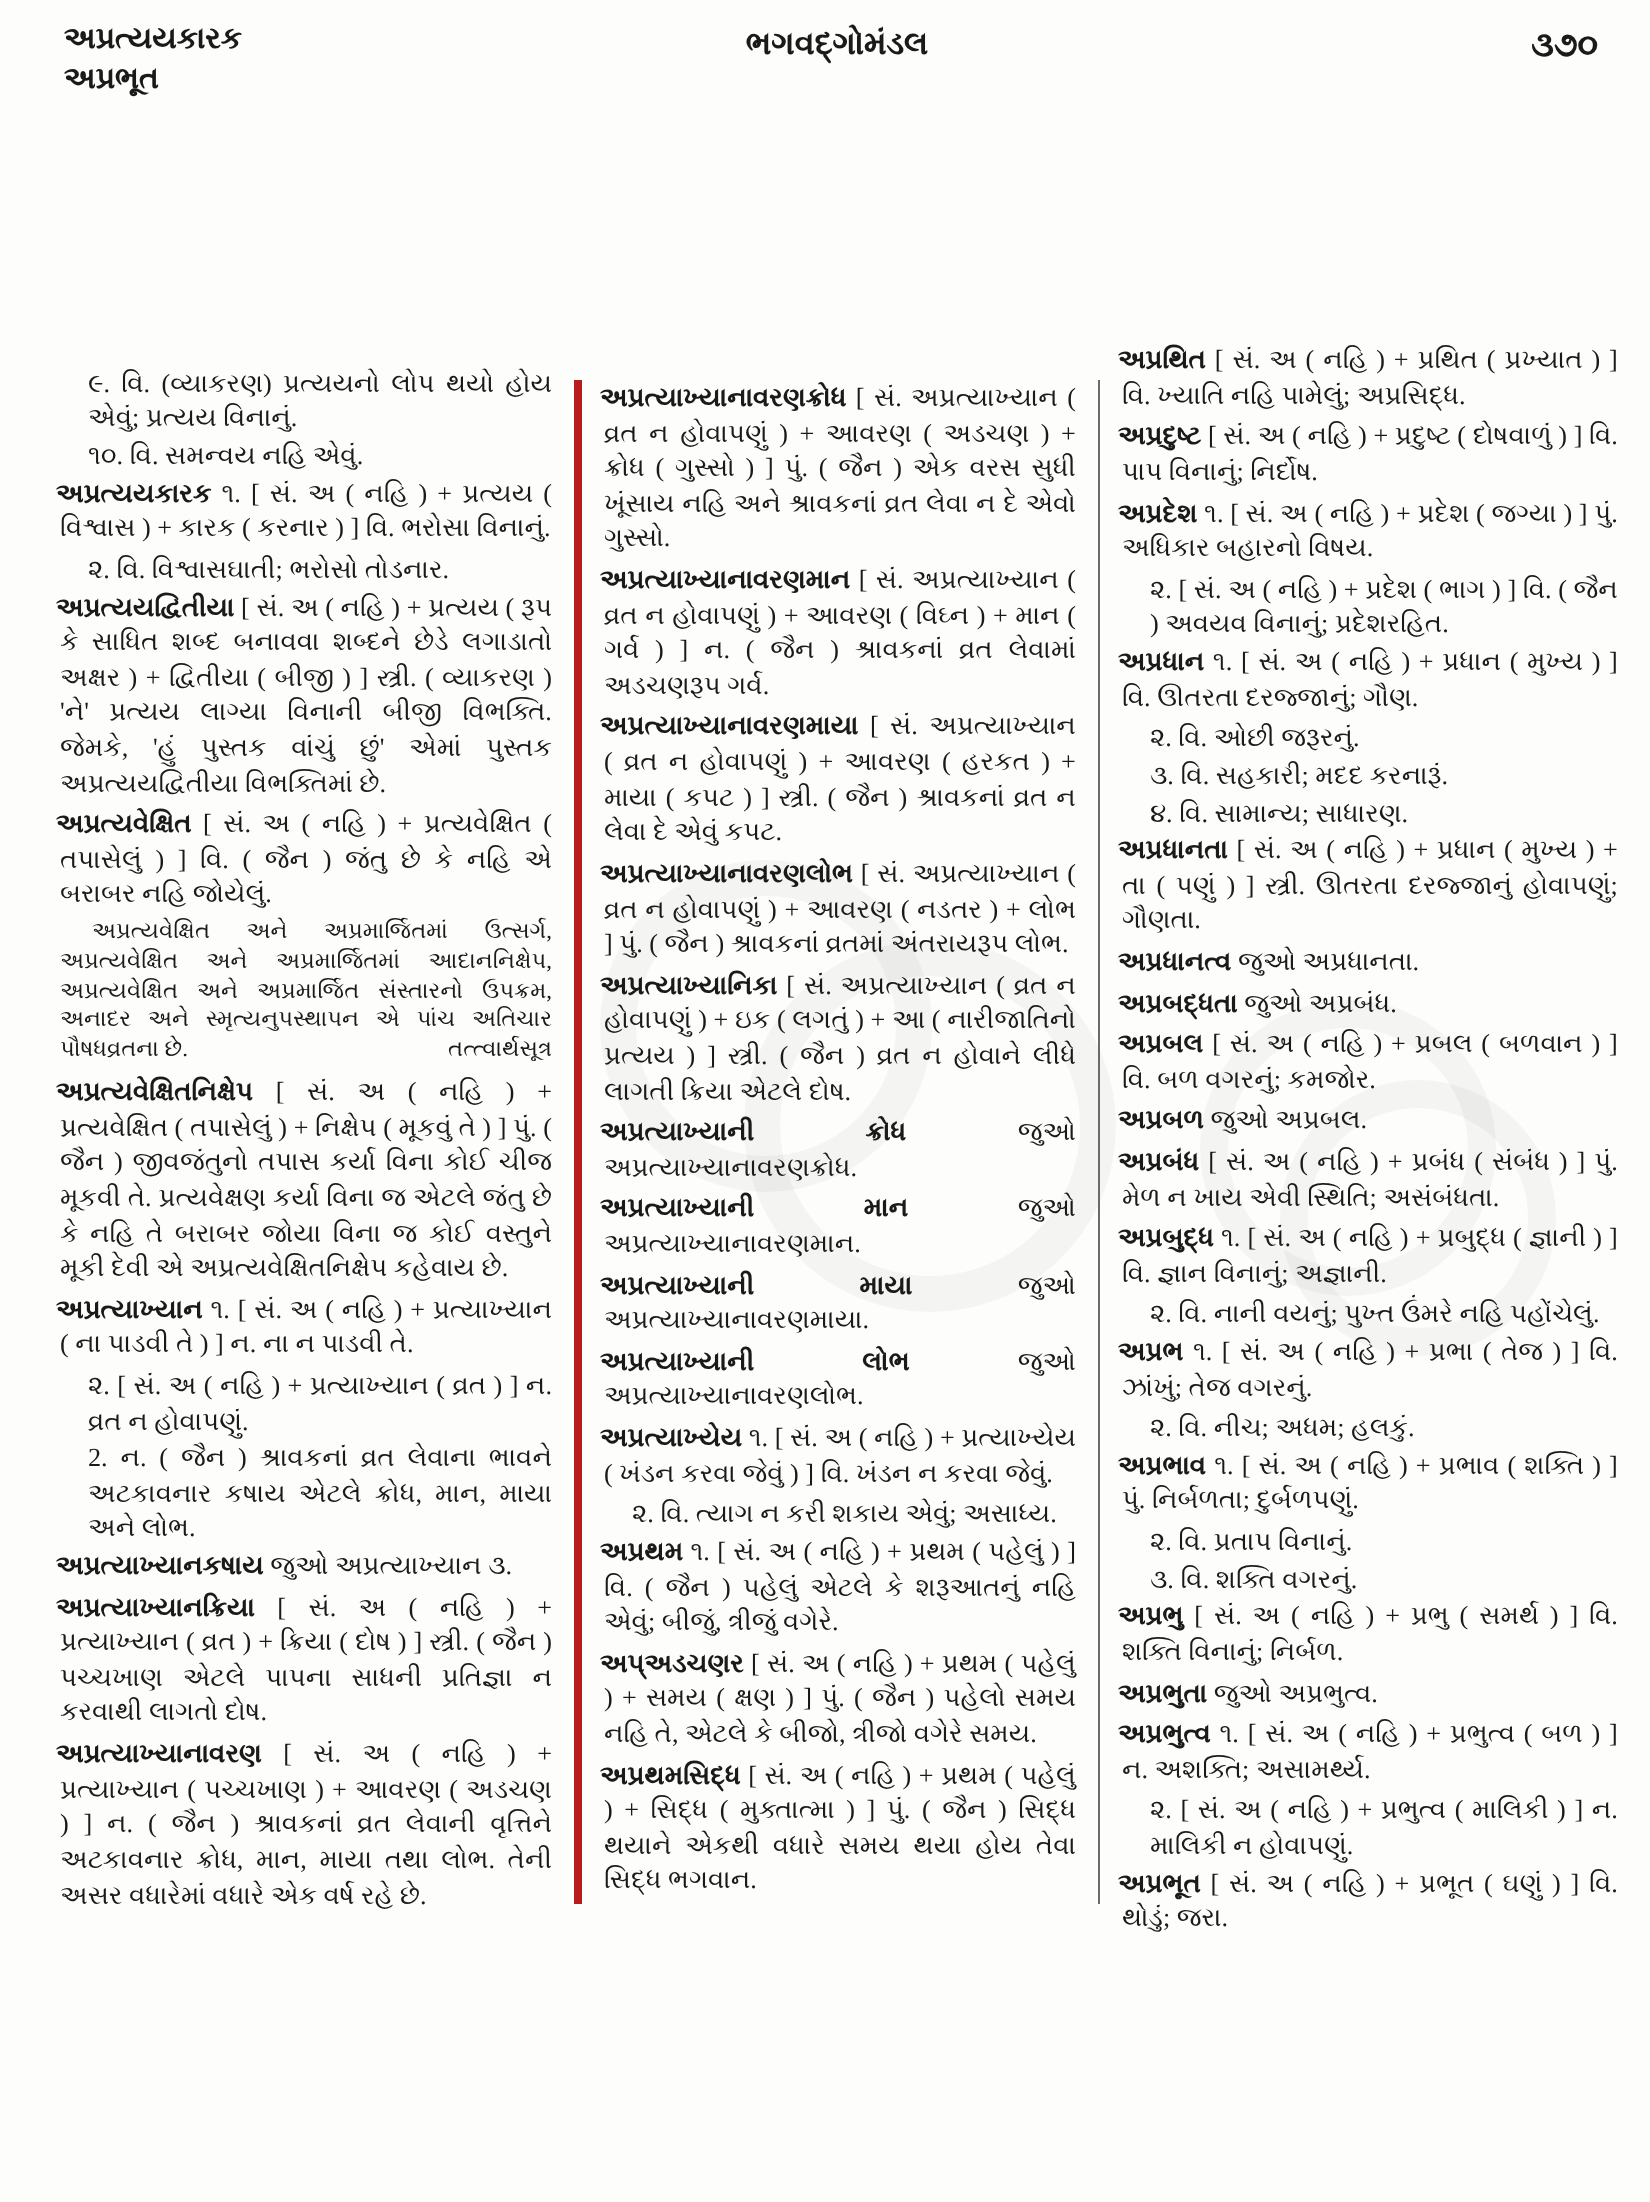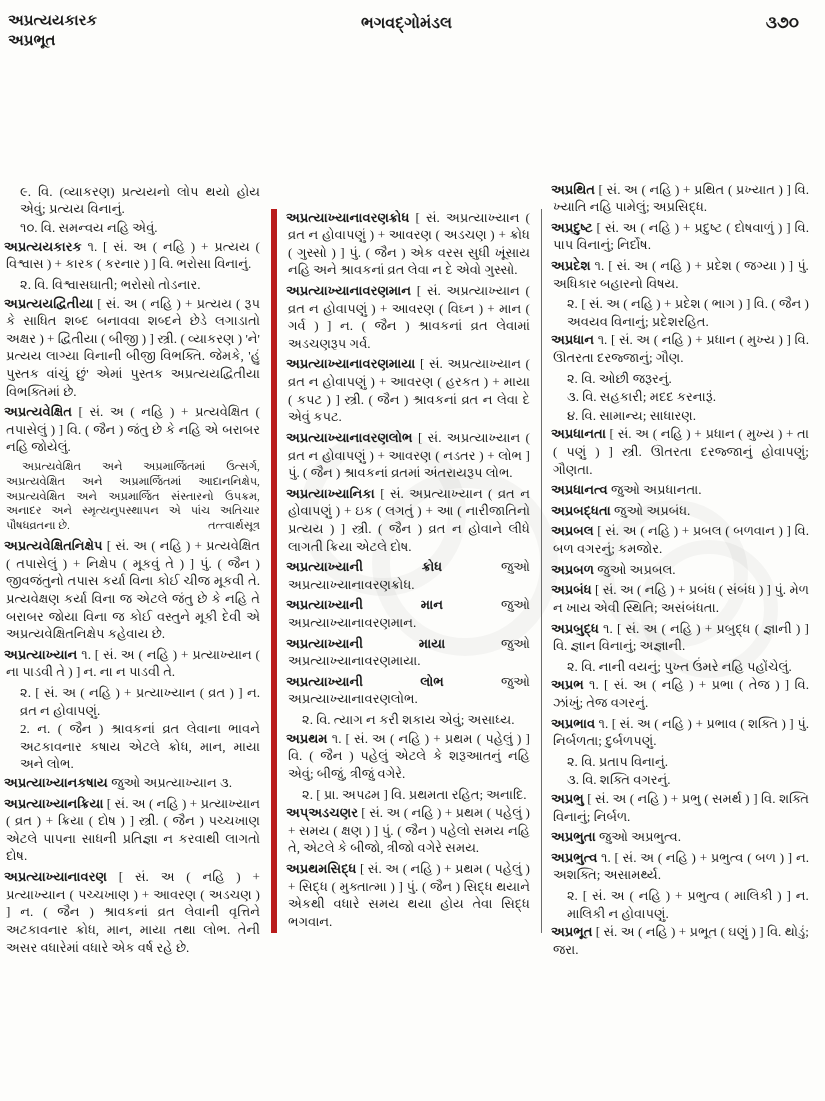--- a/index.html
+++ b/index.html
@@ -32,21 +32,21 @@
     z-index: 0;
   }
   .wm1 { left: 300px; top: 430px; width: 130px; height: 130px; }
   .wm2 { left: 372px; top: 470px; width: 150px; height: 150px; }
   .wm3 { left: 600px; top: 500px; width: 120px; height: 120px; border-width: 14px; }
   .wm4 { left: 640px; top: 540px; width: 110px; height: 110px; border-width: 14px; }
 
   .page-inner {
     position: relative;
     z-index: 2;
-    padding: 10px 12px 6px 0;
+    padding: 10px 12px 6px 24px;
     box-sizing: border-box;
     height: 100%;
   }
 
   
   .header {
     position: relative;
     height: 46px;
     font-weight: bold;
     font-size: 15px;
@@ -82,21 +82,21 @@
   .col {
     width: 33.33%;
     box-sizing: border-box;
     padding: 0 9px;
     font-size: 13.1px;
     line-height: 1.345;
     overflow: hidden;
   }
   .col.c1 { padding-left: 6px; padding-right: 11px; }
   .col.c2 {
-    border-left: 6px solid #b91c1c;
+    border-left: 4px solid #b91c1c;
     border-right: 1px solid #6b6b6b;
     padding-left: 11px;
     padding-right: 11px;
   }
   .col.c3 { padding-left: 11px; padding-right: 4px; }
 
   .entry {
     margin: 0 0 3px 0;
     text-align: justify;
     text-indent: -2px;
@@ -163,23 +163,23 @@
       <div class="col c2" id="col-1">
           <p class="entry"><span class="hw">અપ્રત્યાખ્યાનાવરણક્રોધ</span><span> [ સં. અપ્રત્યાખ્યાન ( વ્રત ન હોવાપણું ) + આવરણ ( અડચણ ) + ક્રોધ ( ગુસ્સો ) ] પું. ( જૈન ) એક વરસ સુધી ખૂંસાય નહિ અને શ્રાવકનાં વ્રત લેવા ન દે એવો ગુસ્સો.</span></p>
           <p class="entry"><span class="hw">અપ્રત્યાખ્યાનાવરણમાન</span><span> [ સં. અપ્રત્યાખ્યાન ( વ્રત ન હોવાપણું ) + આવરણ ( વિઘ્ન ) + માન ( ગર્વ ) ] ન. ( જૈન ) શ્રાવકનાં વ્રત લેવામાં અડચણરૂપ ગર્વ.</span></p>
           <p class="entry"><span class="hw">અપ્રત્યાખ્યાનાવરણમાયા</span><span> [ સં. અપ્રત્યાખ્યાન ( વ્રત ન હોવાપણું ) + આવરણ ( હરકત ) + માયા ( કપટ ) ] સ્ત્રી. ( જૈન ) શ્રાવકનાં વ્રત ન લેવા દે એવું કપટ.</span></p>
           <p class="entry"><span class="hw">અપ્રત્યાખ્યાનાવરણલોભ</span><span> [ સં. અપ્રત્યાખ્યાન ( વ્રત ન હોવાપણું ) + આવરણ ( નડતર ) + લોભ ] પું. ( જૈન ) શ્રાવકનાં વ્રતમાં અંતરાયરૂપ લોભ.</span></p>
           <p class="entry"><span class="hw">અપ્રત્યાખ્યાનિકા</span><span> [ સં. અપ્રત્યાખ્યાન ( વ્રત ન હોવાપણું ) + ઇક ( લગતું ) + આ ( નારીજાતિનો પ્રત્યય ) ] સ્ત્રી. ( જૈન ) વ્રત ન હોવાને લીધે લાગતી ક્રિયા એટલે દોષ.</span></p>
           <p class="entry"><span class="hw">અપ્રત્યાખ્યાની ક્રોધ</span><span> જુઓ અપ્રત્યાખ્યાનાવરણક્રોધ.</span></p>
           <p class="entry"><span class="hw">અપ્રત્યાખ્યાની માન</span><span> જુઓ અપ્રત્યાખ્યાનાવરણમાન.</span></p>
           <p class="entry"><span class="hw">અપ્રત્યાખ્યાની માયા</span><span> જુઓ અપ્રત્યાખ્યાનાવરણમાયા.</span></p>
           <p class="entry"><span class="hw">અપ્રત્યાખ્યાની લોભ</span><span> જુઓ અપ્રત્યાખ્યાનાવરણલોભ.</span></p>
+          <p class="entry"><span class="hw">અપ્રત્યાખ્યેય</span><span> ૧. [ સં. અ ( નહિ ) + પ્રત્યાખ્યેય ( ખંડન કરવા જેવું ) ] વિ. ખંડન ન કરવા જેવું.</span></p>
           <p class="sense">૨. વિ. ત્યાગ ન કરી શકાય એવું; અસાધ્ય.</p>
           <p class="entry"><span class="hw">અપ્રથમ</span><span> ૧. [ સં. અ ( નહિ ) + પ્રથમ ( પહેલું ) ] વિ. ( જૈન ) પહેલું એટલે કે શરૂઆતનું નહિ એવું; બીજું, ત્રીજું વગેરે.</span></p>
-          <p class="sense">૨. [ પ્રા. અપઢમ ] વિ. પ્રથમતા રહિત; અનાદિ.</p>
           <p class="entry"><span class="hw">અપ્અડચણર</span><span> [ સં. અ ( નહિ ) + પ્રથમ ( પહેલું ) + સમય ( ક્ષણ ) ] પું. ( જૈન ) પહેલો સમય નહિ તે, એટલે કે બીજો, ત્રીજો વગેરે સમય.</span></p>
           <p class="entry"><span class="hw">અપ્રથમસિદ્ધ</span><span> [ સં. અ ( નહિ ) + પ્રથમ ( પહેલું ) + સિદ્ધ ( મુક્તાત્મા ) ] પું. ( જૈન ) સિદ્ધ થયાને એકથી વધારે સમય થયા હોય તેવા સિદ્ધ ભગવાન.</span></p>
         </div>
       <div class="col c3" id="col-2">
           <p class="entry"><span class="hw">અપ્રથિત</span><span> [ સં. અ ( નહિ ) + પ્રથિત ( પ્રખ્યાત ) ] વિ. ખ્યાતિ નહિ પામેલું; અપ્રસિદ્ધ.</span></p>
           <p class="entry"><span class="hw">અપ્રદુષ્ટ</span><span> [ સં. અ ( નહિ ) + પ્રદુષ્ટ ( દોષવાળું ) ] વિ. પાપ વિનાનું; નિર્દોષ.</span></p>
           <p class="entry"><span class="hw">અપ્રદેશ</span><span> ૧. [ સં. અ ( નહિ ) + પ્રદેશ ( જગ્યા ) ] પું. અધિકાર બહારનો વિષય.</span></p>
           <p class="sense">૨. [ સં. અ ( નહિ ) + પ્રદેશ ( ભાગ ) ] વિ. ( જૈન ) અવયવ વિનાનું; પ્રદેશરહિત.</p>
           <p class="entry"><span class="hw">અપ્રધાન</span><span> ૧. [ સં. અ ( નહિ ) + પ્રધાન ( મુખ્ય ) ] વિ. ઊતરતા દરજ્જાનું; ગૌણ.</span></p>
           <p class="sense">૨. વિ. ઓછી જરૂરનું.</p>
@@ -187,20 +187,21 @@
           <p class="sense">૪. વિ. સામાન્ય; સાધારણ.</p>
           <p class="entry"><span class="hw">અપ્રધાનતા</span><span> [ સં. અ ( નહિ ) + પ્રધાન ( મુખ્ય ) + તા ( પણું ) ] સ્ત્રી. ઊતરતા દરજ્જાનું હોવાપણું; ગૌણતા.</span></p>
           <p class="entry"><span class="hw">અપ્રધાનત્વ</span><span> જુઓ અપ્રધાનતા.</span></p>
           <p class="entry"><span class="hw">અપ્રબદ્ધતા</span><span> જુઓ અપ્રબંધ.</span></p>
           <p class="entry"><span class="hw">અપ્રબલ</span><span> [ સં. અ ( નહિ ) + પ્રબલ ( બળવાન ) ] વિ. બળ વગરનું; કમજોર.</span></p>
           <p class="entry"><span class="hw">અપ્રબળ</span><span> જુઓ અપ્રબલ.</span></p>
           <p class="entry"><span class="hw">અપ્રબંધ</span><span> [ સં. અ ( નહિ ) + પ્રબંધ ( સંબંધ ) ] પું. મેળ ન ખાય એવી સ્થિતિ; અસંબંધતા.</span></p>
           <p class="entry"><span class="hw">અપ્રબુદ્ધ</span><span> ૧. [ સં. અ ( નહિ ) + પ્રબુદ્ધ ( જ્ઞાની ) ] વિ. જ્ઞાન વિનાનું; અજ્ઞાની.</span></p>
           <p class="sense">૨. વિ. નાની વયનું; પુખ્ત ઉંમરે નહિ પહોંચેલું.</p>
           <p class="entry"><span class="hw">અપ્રભ</span><span> ૧. [ સં. અ ( નહિ ) + પ્રભા ( તેજ ) ] વિ. ઝાંખું; તેજ વગરનું.</span></p>
+          <p class="sense">૨. વિ. નીચ; અધમ; હલકું.</p>
           <p class="entry"><span class="hw">અપ્રભાવ</span><span> ૧. [ સં. અ ( નહિ ) + પ્રભાવ ( શક્તિ ) ] પું. નિર્બળતા; દુર્બળપણું.</span></p>
           <p class="sense">૨. વિ. પ્રતાપ વિનાનું.</p>
           <p class="sense">૩. વિ. શક્તિ વગરનું.</p>
           <p class="entry"><span class="hw">અપ્રભુ</span><span> [ સં. અ ( નહિ ) + પ્રભુ ( સમર્થ ) ] વિ. શક્તિ વિનાનું; નિર્બળ.</span></p>
           <p class="entry"><span class="hw">અપ્રભુતા</span><span> જુઓ અપ્રભુત્વ.</span></p>
           <p class="entry"><span class="hw">અપ્રભુત્વ</span><span> ૧. [ સં. અ ( નહિ ) + પ્રભુત્વ ( બળ ) ] ન. અશક્તિ; અસામર્થ્ય.</span></p>
           <p class="sense">૨. [ સં. અ ( નહિ ) + પ્રભુત્વ ( માલિકી ) ] ન. માલિકી ન હોવાપણું.</p>
           <p class="entry"><span class="hw">અપ્રભૂત</span><span> [ સં. અ ( નહિ ) + પ્રભૂત ( ઘણું ) ] વિ. થોડું; જરા.</span></p>
         </div>
     </div>

